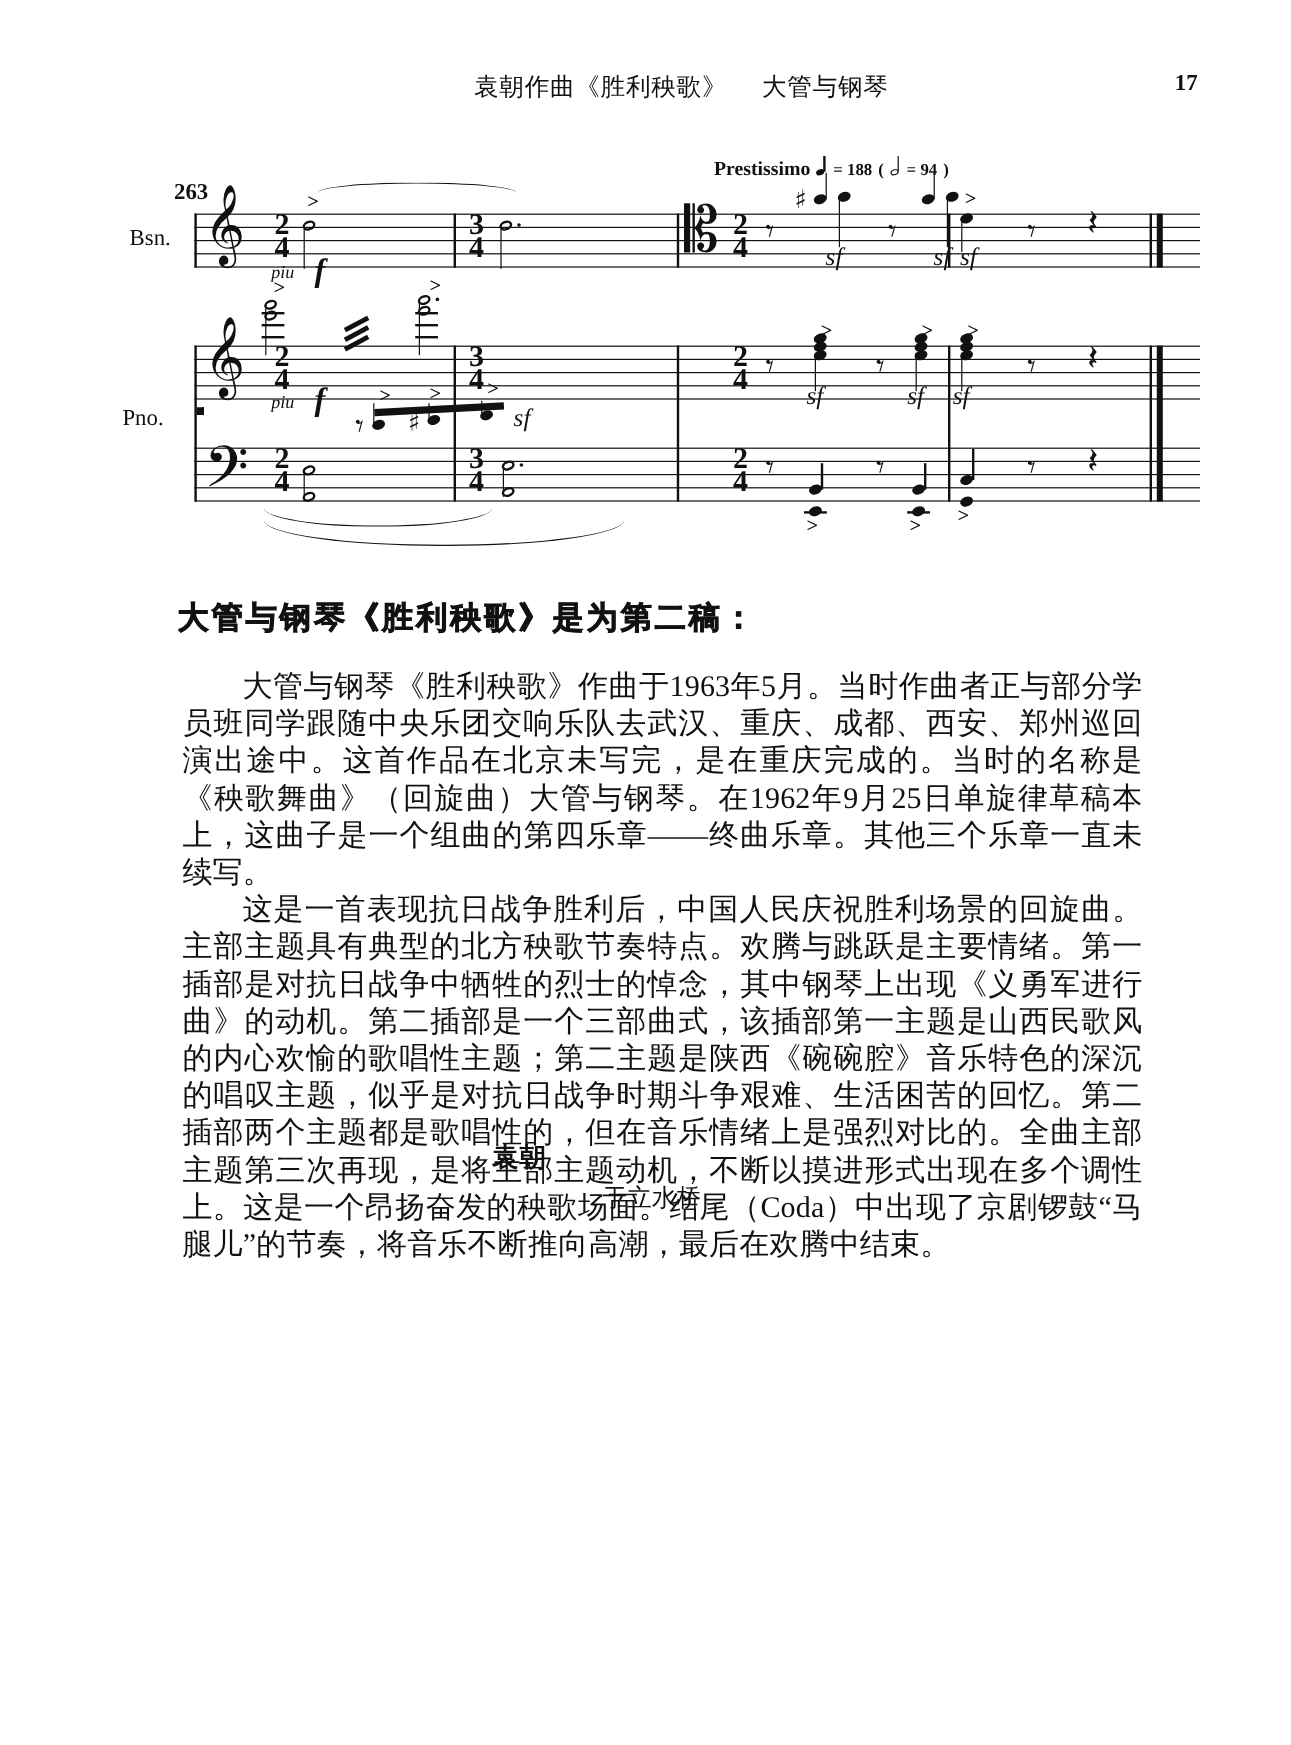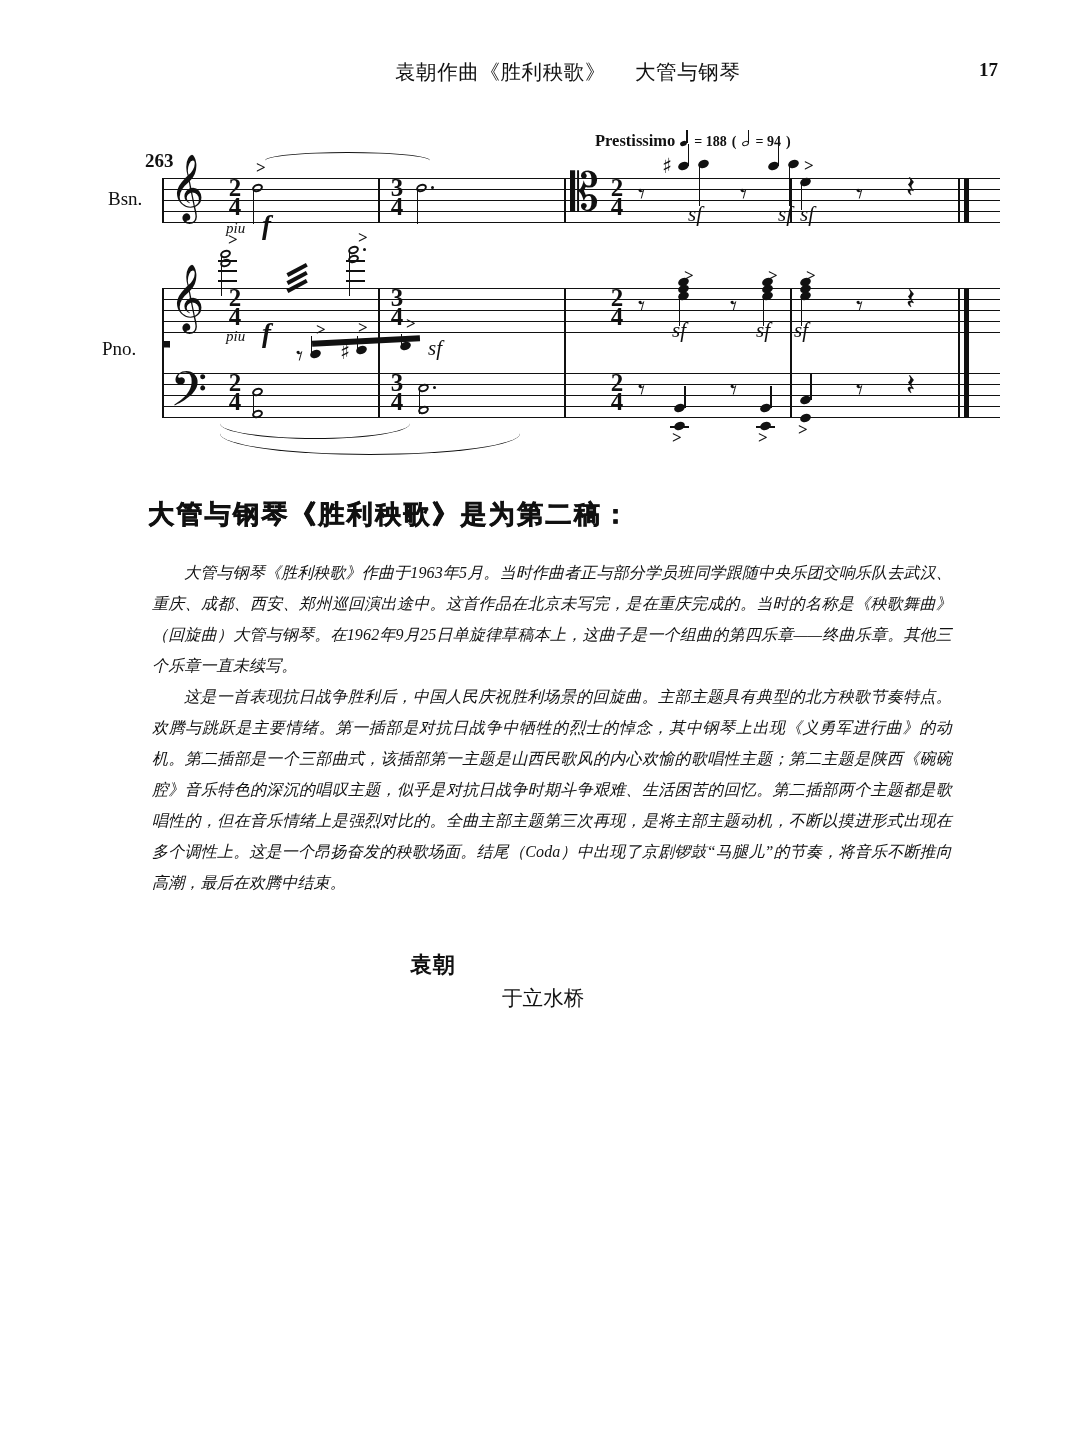--- a/index.html
+++ b/index.html
@@ -309,29 +309,28 @@
     white-space: nowrap;
   }
 
   .body-block {
     position: absolute;
     left: 152px;
     top: 557px;
     width: 800px;
   }
   .para {
-    font-size: 16px;
+    font-size: 25px;
     line-height: 31px;
     text-align: justify;
     text-align-last: left;
     text-justify: inter-character;
     margin: 0;
     text-indent: 2em;
     letter-spacing: 0.15px;
-    font-style: italic;
   }
 
   .signature {
     position: absolute;
     left: 410px;
     top: 950px;
     width: 420px;
   }
   .sig-row {
     display: flex;

